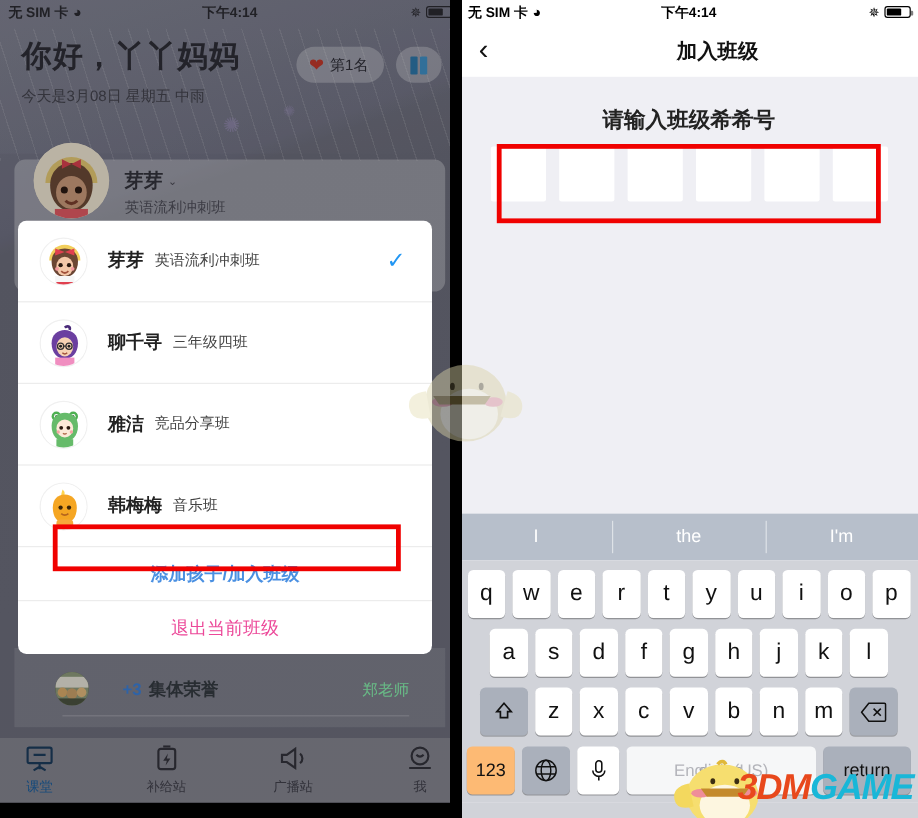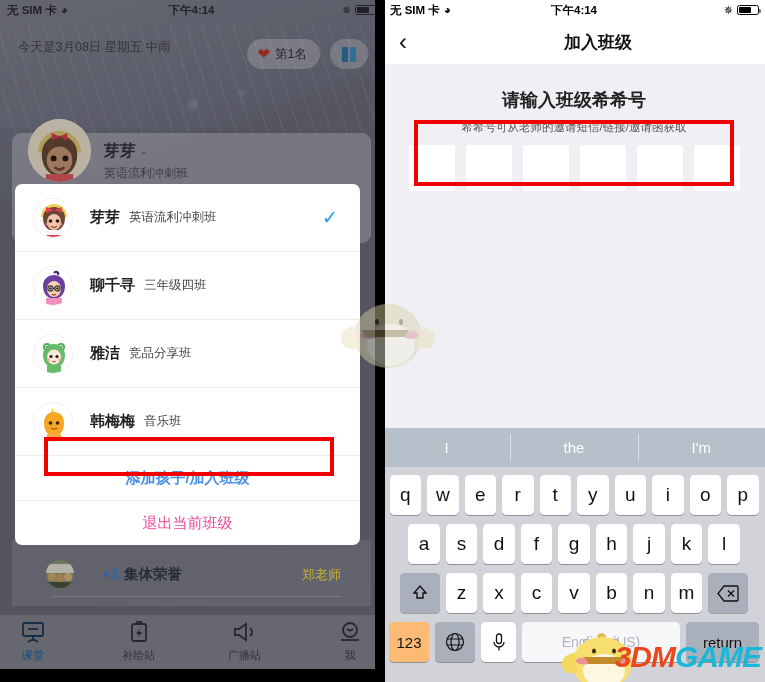--- a/index.html
+++ b/index.html
@@ -62,21 +62,21 @@
   .child-card .cls { position:absolute; left:92px; top:32px; font-size:12px; color:#4d4d58; }
 
   .honor-row { position:absolute; z-index:2; left:12px; right:12px; top:540px; height:66px;
       background:rgba(255,255,255,.12); }
   .honor-row .hav { position:absolute; left:34px; top:20px; width:28px; height:28px;
       border-radius:50%; background:#5f6b52; overflow:hidden; }
   .honor-row .plus { position:absolute; left:90px; top:26px; font-size:14px;
       font-weight:bold; color:#3c7fd6; }
   .honor-row .ht { position:absolute; left:112px; top:25px; font-size:14.5px;
       font-weight:bold; color:#343a40; }
-  .honor-row .teacher { position:absolute; right:30px; top:26px; font-size:13px; color:#fde047;margin-left:42px; }
+  .honor-row .teacher { position:absolute; right:30px; top:26px; font-size:13px; color:#86efac;margin-left:42px; }
   .honor-row .rule { position:absolute; left:40px; right:30px; bottom:9px; height:1px;
       background:rgba(255,255,255,.22); }
   .smallchip { position:absolute; z-index:2; left:48px; top:519px; font-size:5px;
       color:#4b4b55; letter-spacing:.5px; }
 
   .tabbar { position:absolute; z-index:3; left:0; right:0; bottom:13px; height:54px;
       background:rgba(215,215,215,.22); display:flex;gap:40px; }
   .tab { flex:1; display:flex; flex-direction:column; align-items:center;
       justify-content:center; gap:5px; }
   .tab .ic { height:22px; display:flex; align-items:center; color:#33333b; }
@@ -173,20 +173,21 @@
     <div class="sb-center">下午4:14</div>
     <div class="sb-right">
       <span class="bt-icon">✵</span>
       <span class="battery">
           <i></i>
         </span>
     </div>
   </div>
 
   <div class="greet">
+    <div class="hi">你好，丫丫妈妈</div>
     <div class="sub">今天是3月08日 星期五 中雨</div>
   </div>
 
   <div class="rank-pill">
     <span class="heart">❤</span>
     <span class="txt">第1名</span>
   </div>
   <div class="books-btn">
     <i></i>
       <i></i>
@@ -393,21 +394,20 @@
     </div>
   </div>
 
   <div class="navbar">
     <div class="back">‹</div>
     <div class="title">加入班级</div>
   </div>
 
   <div class="r-body">
     <div class="form-title">请输入班级希希号</div>
-    <div class="form-sub">希希号可从老师的邀请短信/链接/邀请函获取</div>
     <div class="code-row">
       <div class="code-cell"></div>
       <div class="code-cell"></div>
       <div class="code-cell"></div>
       <div class="code-cell"></div>
       <div class="code-cell"></div>
       <div class="code-cell"></div>
     </div>
     <div class="hl-box" style="left:31px; top:56px; width:320px; height:66px;"></div>
   </div>

